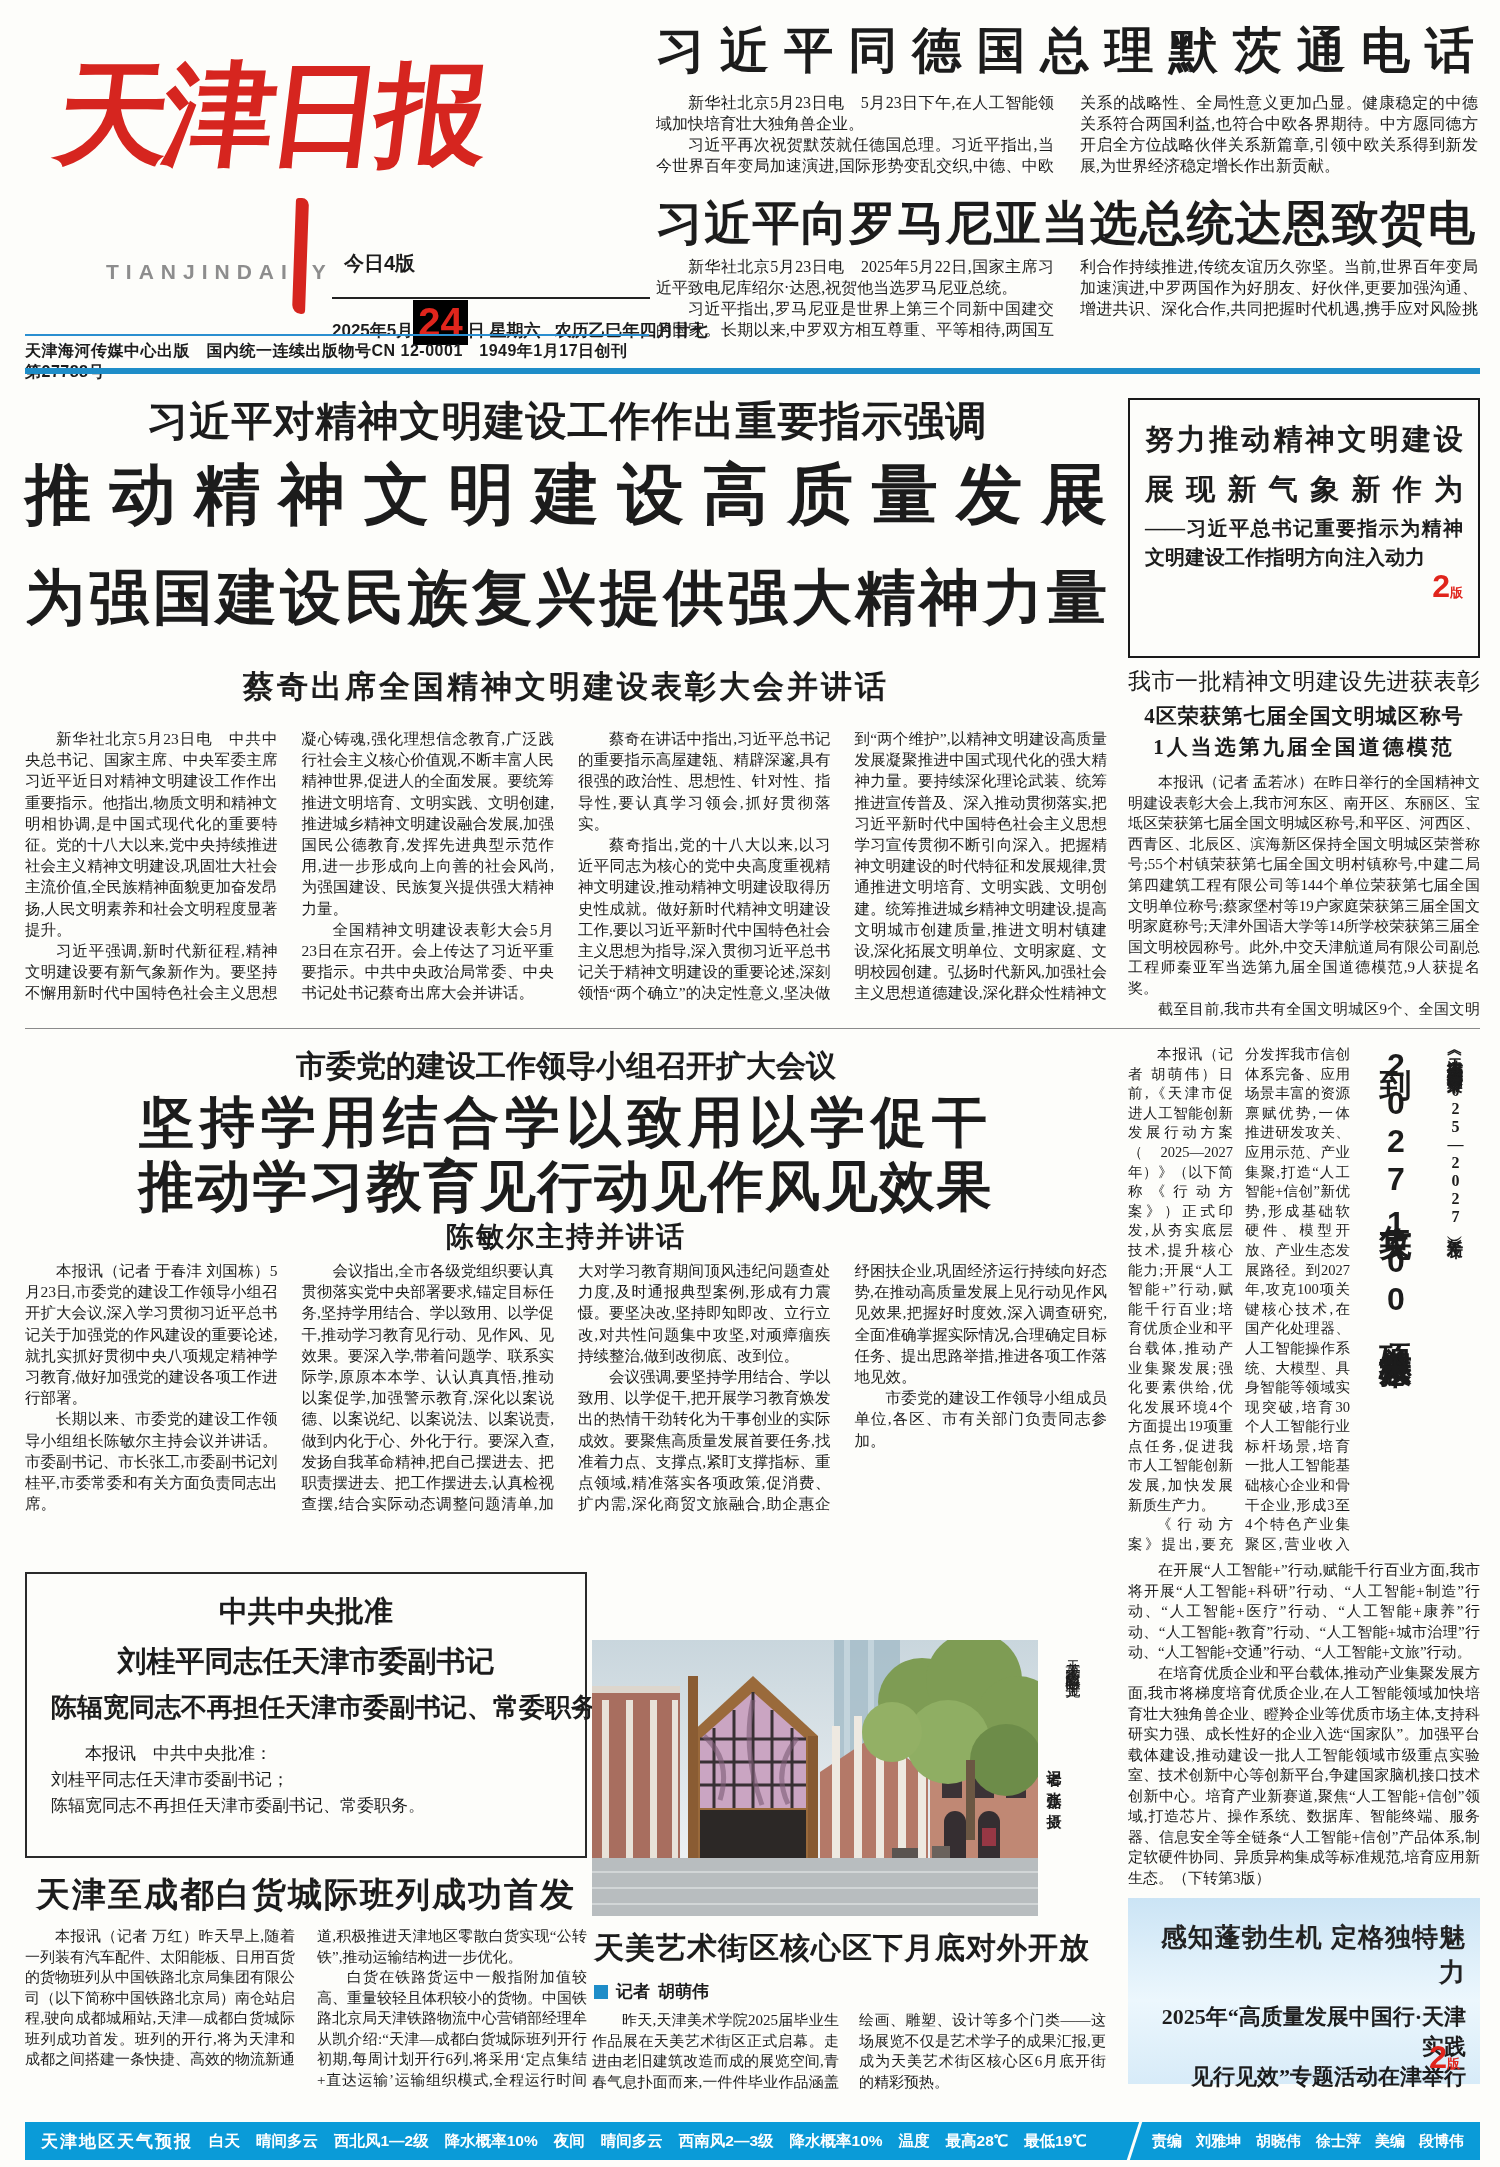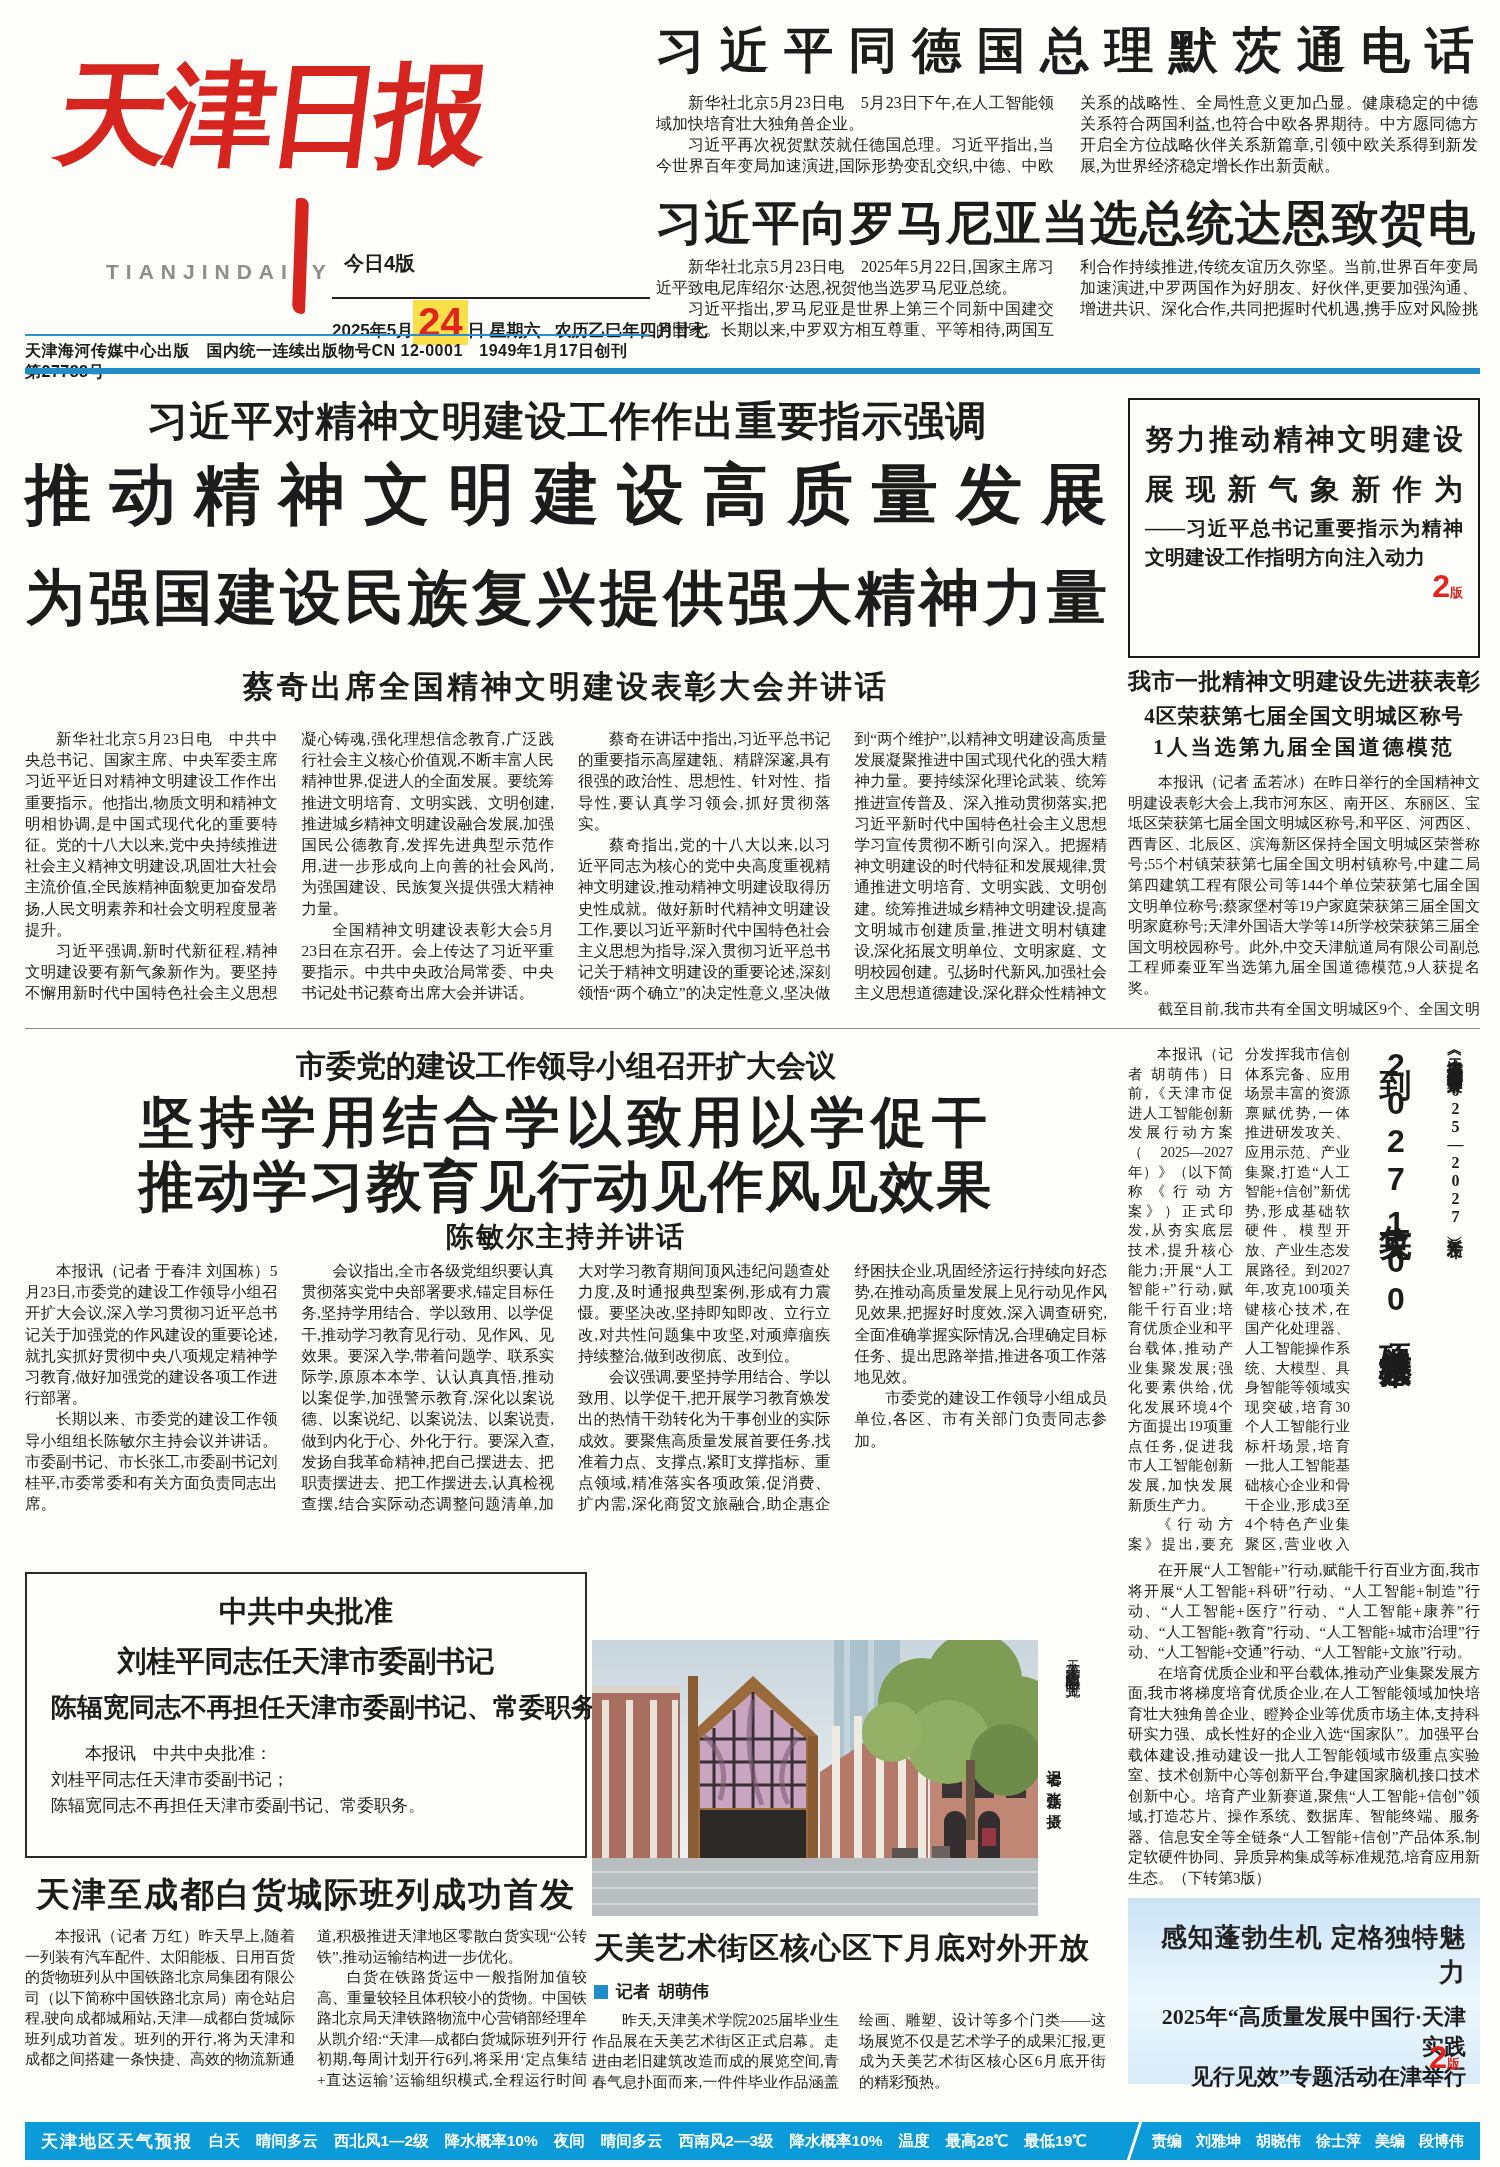--- a/index.html
+++ b/index.html
@@ -13,21 +13,21 @@
 
   
   #masthead-title{left:58px;top:26px;width:440px;font-size:112px;font-weight:bold;color:#d6251f;
         letter-spacing:-6px;transform:skewX(-7deg);font-family:"Liberation Serif",serif;line-height:1.6;}
   #masthead-latin{left:106px;top:260px;font-size:21px;font-weight:bold;color:#8d8d8d;letter-spacing:7px;}
   #red-stroke{left:294px;top:198px;width:13px;height:116px;background:#d6251f;border-radius:3px 7px 4px 9px;transform:rotate(2deg);}
   #edition-note{left:344px;top:250px;font-size:20px;font-weight:bold;}
   #date-rule{left:332px;top:297px;width:318px;height:2px;background:#222;}
   #date-line{left:332px;top:300px;width:330px;display:flex;align-items:baseline;white-space:nowrap;}
   #date-line .dpre{font-size:17px;font-weight:bold;}
-  #date-line .dday{font-size:40px;font-weight:900;color:#e0251c;background:#fde047;padding:0 5px;font-family:"Liberation Sans",sans-serif;}
+  #date-line .dday{font-size:40px;font-weight:900;color:#e0251c;background:#000000;padding:0 5px;font-family:"Liberation Sans",sans-serif;}
   #date-line .dmid,#date-line .dlunar{font-size:17px;font-weight:bold;}
   #date-line .dlunar{margin-left:14px;}
 
   
   #ta0-headline{left:656px;top:18px;width:820px;font-size:49px;font-weight:900;letter-spacing:2px;
         text-align:justify;text-align-last:justify;}
   #ta0-body{left:656px;top:92px;width:822px;height:96px;column-count:2;column-gap:26px;
         font-size:16px;line-height:21px;}
   #ta1-headline{left:656px;top:192px;width:820px;font-size:47px;font-weight:900;letter-spacing:1px;
         text-align:justify;text-align-last:justify;}
@@ -52,21 +52,21 @@
         padding:20px 15px 6px;}
   .side-box-l1,.side-box-l2{font-size:29px;font-weight:900;font-family:"Liberation Sans",sans-serif;
         text-align:justify;text-align-last:justify;}
   .side-box-l2{margin-top:10px;}
   .side-box-attr{margin-top:4px;font-size:20px;line-height:29px;font-weight:bold;text-align:justify;}
   .side-box-page{text-align:right;margin-top:-4px;}
   .page-num{color:#e0251c;font-size:32px;font-weight:900;font-family:"Liberation Sans",sans-serif;}
   .page-unit{color:#e0251c;font-size:13px;font-weight:bold;}
 
   
-  #honor-head{left:1128px;top:666px;width:352px;font-size:23px;font-weight:700;
+  #honor-head{left:1128px;top:666px;width:352px;font-size:23px;font-weight:400;
         text-align:justify;text-align-last:justify;}
   #honor-sub1{left:1128px;top:702px;width:352px;text-align:center;font-size:21px;font-weight:bold;letter-spacing:1px;}
   #honor-sub2{left:1128px;top:733px;width:352px;text-align:center;font-size:21px;font-weight:bold;letter-spacing:3px;}
   #honor-body{left:1128px;top:772px;width:352px;height:244px;font-size:15px;line-height:20.6px;}
 
   #divider1{left:25px;top:1028px;width:1455px;height:1px;background:#8a8a8a;}
 
   
   #meet-kicker{left:25px;top:1046px;width:1082px;text-align:center;font-size:30px;font-weight:900;}
   #meet-h1{left:25px;top:1086px;width:1082px;text-align:center;font-size:55px;font-weight:900;letter-spacing:6px;}

